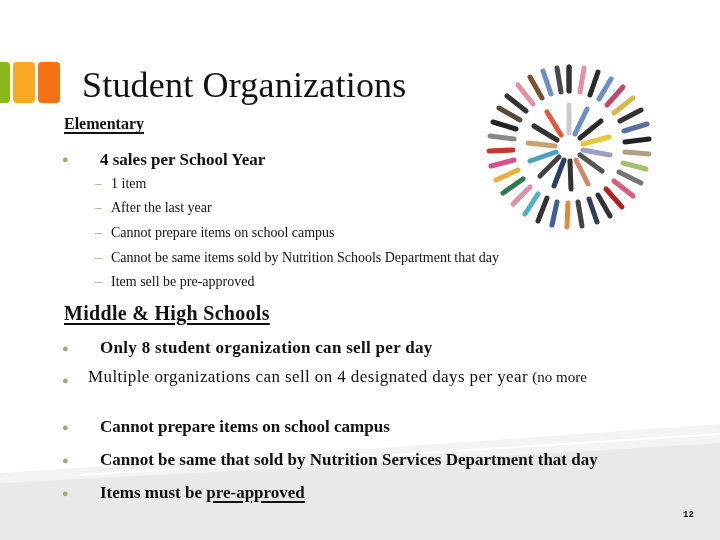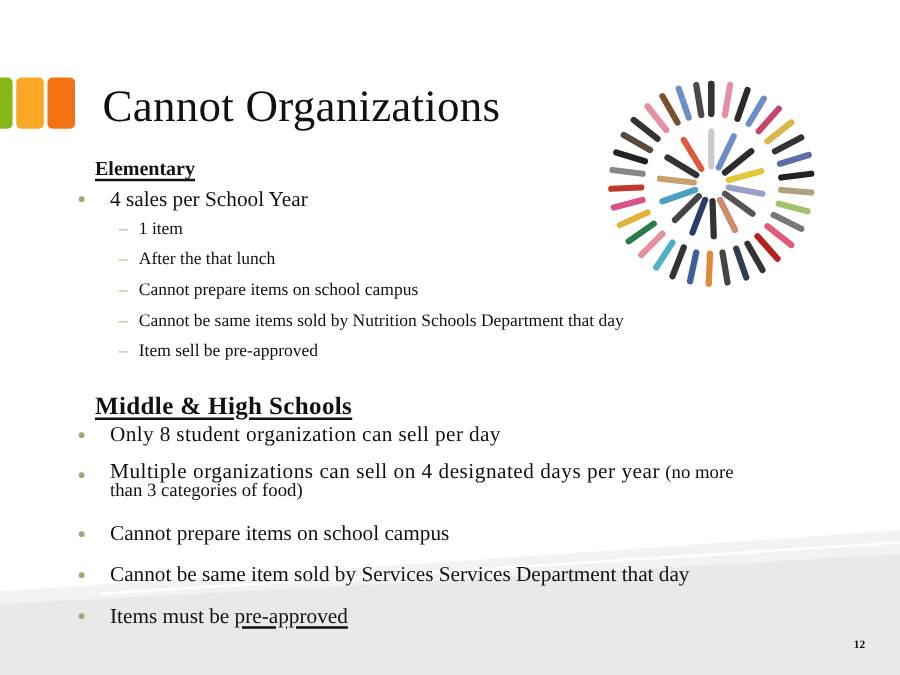--- a/index.html
+++ b/index.html
@@ -12,53 +12,53 @@
     .swoosh { position: absolute; left: 0; top: 0; width: 720px; height: 540px; z-index: 0; }
     .logo-bars { position: absolute; left: -12px; top: 62px; display: flex; gap: 3px; z-index: 1; }
     .logo-bar { width: 22px; height: 41px; border-radius: 4px; }
     .title {
       position: absolute; left: 82px; top: 64px; margin: 0;
       font-size: 36px; font-weight: normal; color: #111; z-index: 1;
       letter-spacing: 0.2px;
     }
     .people-circle { position: absolute; left: 486px; top: 64px; width: 166px; height: 166px; z-index: 1; }
     .section-heading {
-      position: absolute; left: 64px; margin: 12px; font-weight: bold;
+      position: absolute; left: 64px; margin: 0; font-weight: bold;
       text-decoration: underline; text-decoration-thickness: 2px; text-underline-offset: 3px; z-index: 1;
     }
     .sh-elem { top: 115px; font-size: 16px; }
     .sh-mid { top: 302px; font-size: 20px; letter-spacing: 0.3px; }
     ul { list-style: none; margin: 0; padding: 0; }
     .l1 { position: absolute; left: 62px; z-index: 1; font-size: 17px; }
     .bullet { position: absolute; left: 0; color: #9aab74; font-size: 11px; }
-    .l1 .txt { position: absolute; left: 26px; white-space: nowrap; }
+    .l1 .txt { position: absolute; left: 38px; white-space: nowrap; font-weight: bold; }
     .l2 { position: absolute; left: 95px; z-index: 1; font-size: 14px; }
     .dash { position: absolute; left: 0; color: #9aab74; }
     .l2 .txt { position: absolute; left: 16px; white-space: nowrap; }
     .small { font-size: 15px; }
     .twoline { position: absolute; left: 26px; white-space: nowrap; line-height: 13px; }
     .u { text-decoration: underline; text-decoration-thickness: 2px; text-underline-offset: 3px; }
-    .slide-num { position: absolute; left: 683px; top: 510px; font-size: 9px; font-weight: bold; z-index: 1; }
+    .slide-num { position: absolute; left: 683px; top: 510px; font-size: 9px; font-weight: bold; z-index: 1; font-family: Liberation Mono, monospace; }
   </style>
 </head>
 <body>
 
 <svg class="swoosh" viewBox="0 0 720 540" preserveAspectRatio="none">
   <path d="M0,473 Q360,450 720,424 L720,540 L0,540 Z" fill="#f3f3f3"></path>
   <path d="M0,483 Q360,465 720,443 L720,540 L0,540 Z" fill="#e9e9e9"></path>
   <path d="M80,475 Q380,455 720,434" stroke="#ffffff" stroke-width="2" fill="none"></path>
 </svg>
 
 <div class="logo-bars">
   <div class="logo-bar" style="background:#86b817"></div>
   <div class="logo-bar" style="background:#f9a825"></div>
   <div class="logo-bar" style="background:#f57214"></div>
 </div>
 
-<h1 class="title">Cannot Organizations</h1>
+<h1 class="title">Student Organizations</h1>
 
 <svg class="people-circle" viewBox="-83 -83 166 166">
   <g id="outer">
     <g fill="none" stroke-linecap="round" stroke-width="5">
       <g stroke="#444">
           <line x1="0" y1="-80" x2="0" y2="-56"></line>
         </g>
     </g>
   </g>
   <g stroke-linecap="round" stroke-width="5">
@@ -123,21 +123,21 @@
     <span class="txt">4 sales per School Year</span>
   </li>
 </ul>
 <ul>
   <li class="l2" style="top:176px;">
     <span class="dash">–</span>
     <span class="txt">1 item</span>
   </li>
   <li class="l2" style="top:200px;">
     <span class="dash">–</span>
-    <span class="txt">After the that lunch</span>
+    <span class="txt">After the last year</span>
   </li>
   <li class="l2" style="top:225px;">
     <span class="dash">–</span>
     <span class="txt">Cannot prepare items on school campus</span>
   </li>
   <li class="l2" style="top:250px;">
     <span class="dash">–</span>
     <span class="txt">Cannot be same items sold by Nutrition Schools Department that day</span>
   </li>
   <li class="l2" style="top:274px;">
@@ -151,30 +151,29 @@
 <ul>
   <li class="l1" style="top:338px;">
     <span class="bullet" style="top:4px;">●</span>
     <span class="txt" style="letter-spacing:0.3px;">Only 8 student organization can sell per day</span>
   </li>
   <li class="l1" style="top:370px;">
     <span class="bullet" style="top:4px;">●</span>
     <span class="twoline">
       <span style="letter-spacing:0.4px;margin-top:40px;">Multiple organizations can sell on 4 designated days per year</span>
       <span class="small">(no more</span><br>
-      <span class="small">than 3 categories of food)</span>
     </span>
   </li>
   <li class="l1" style="top:417px;">
     <span class="bullet" style="top:4px;">●</span>
     <span class="txt">Cannot prepare items on school campus</span>
   </li>
   <li class="l1" style="top:450px;">
     <span class="bullet" style="top:4px;">●</span>
-    <span class="txt">Cannot be same item sold by Services Services Department that day</span>
+    <span class="txt">Cannot be same that sold by Nutrition Services Department that day</span>
   </li>
   <li class="l1" style="top:483px;">
     <span class="bullet" style="top:4px;">●</span>
     <span class="txt"><span style="white-space:pre;">Items must be </span><span class="u">pre-approved</span></span>
   </li>
 </ul>
 
 <div class="slide-num">12</div>
 
 </body></html>

